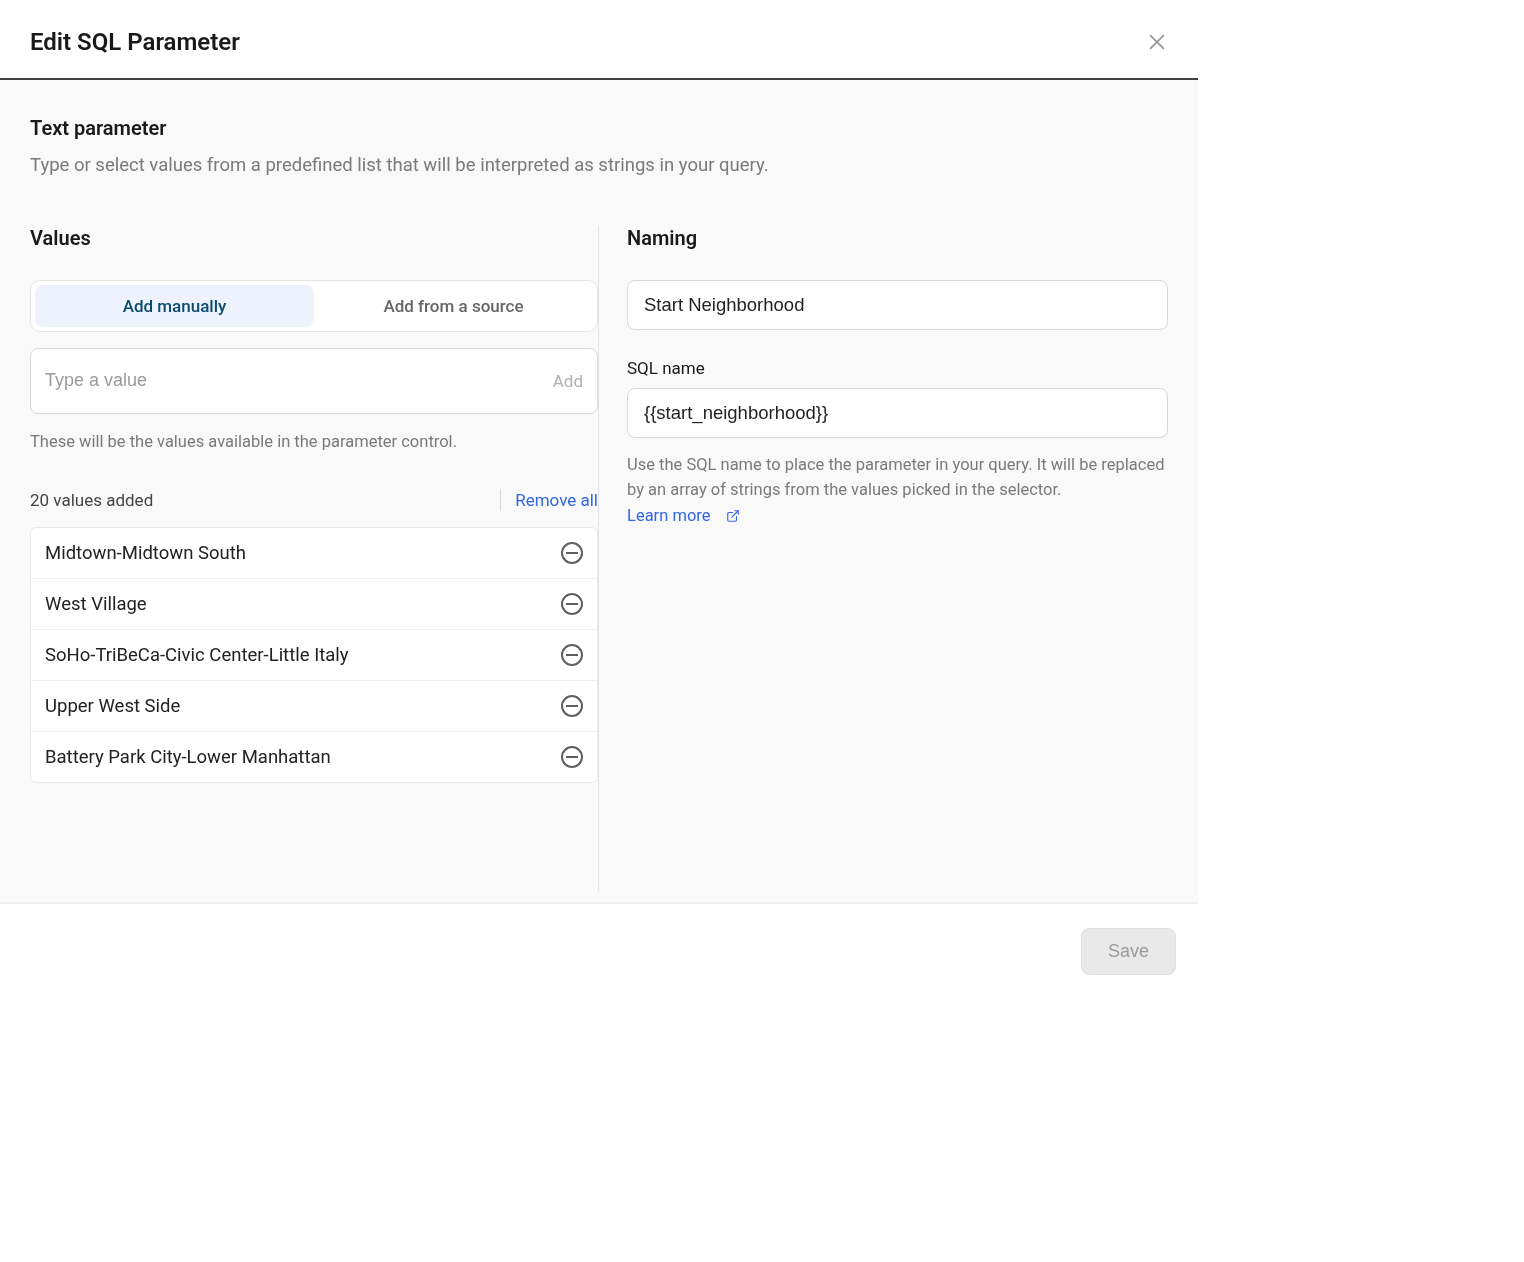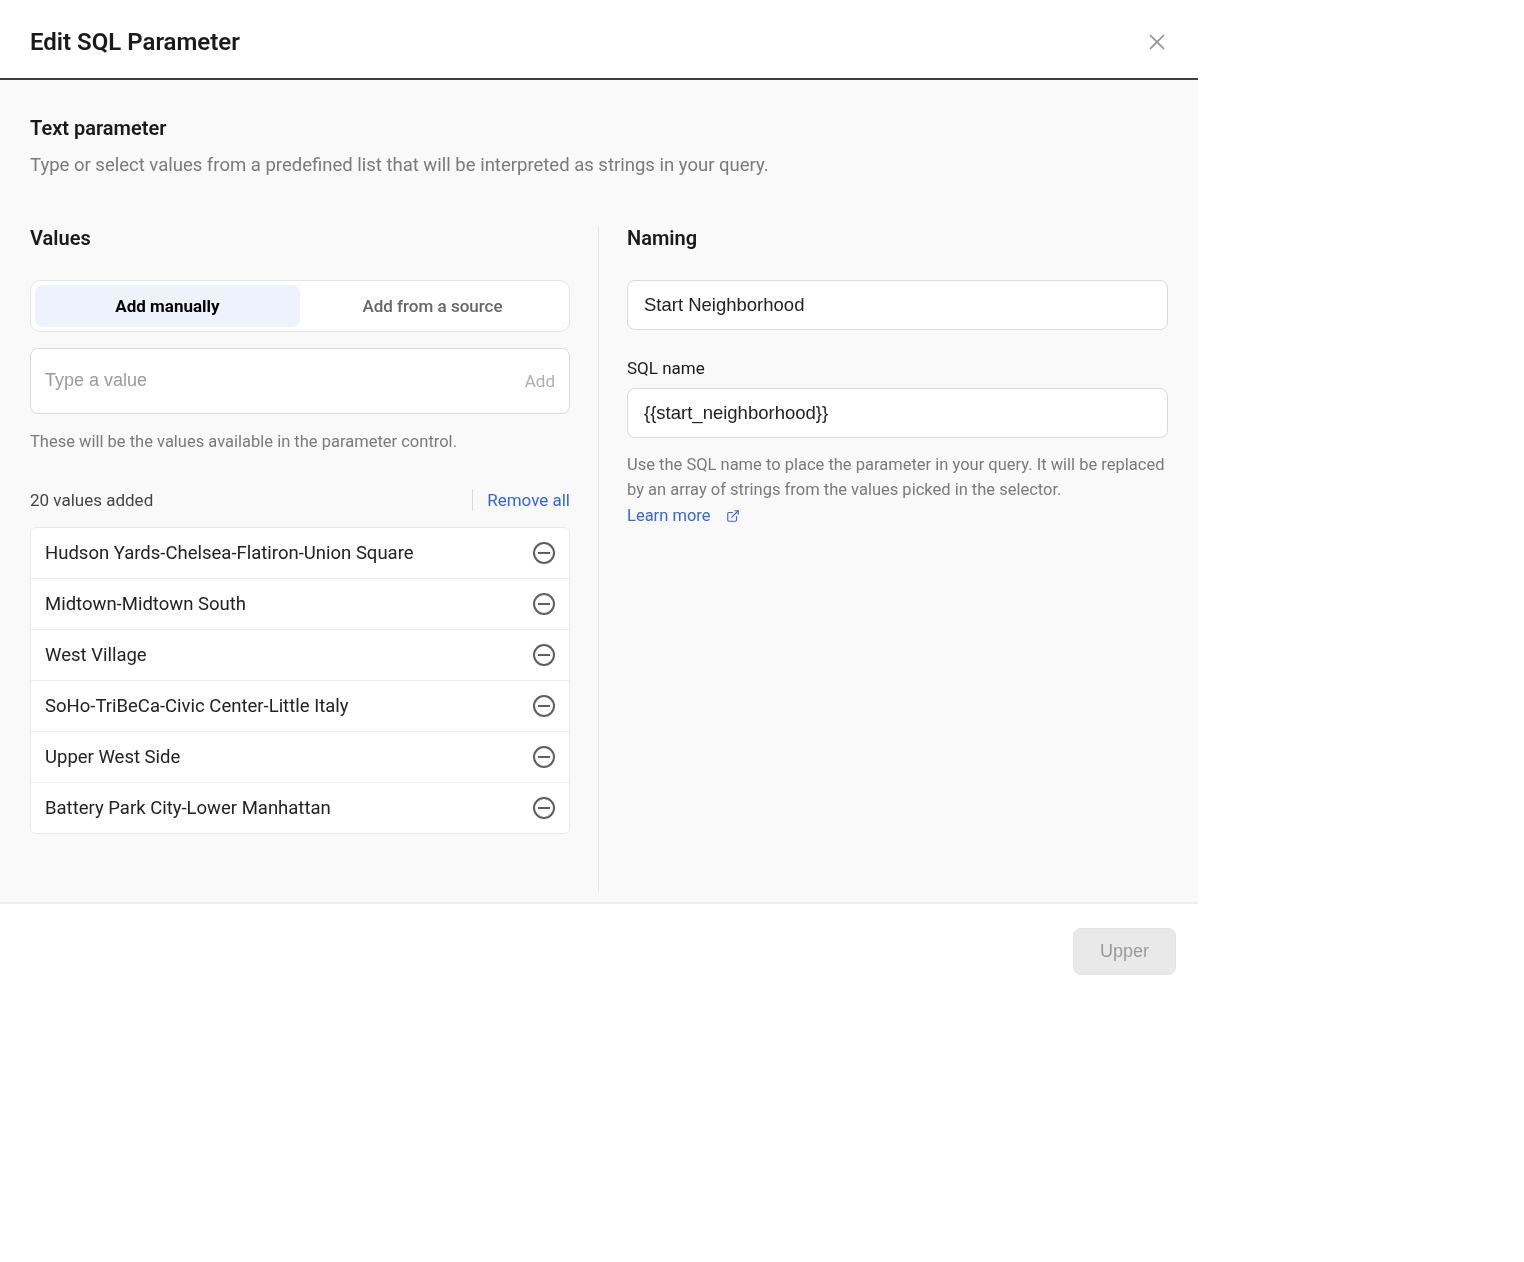--- a/index.html
+++ b/index.html
@@ -61,21 +61,20 @@
       margin-bottom: 46px;
       line-height: 1.5;
     }
     .cols {
       display: flex;
       flex: 1;
       overflow: hidden;
     }
     .col-left {
       flex: 1 1 50%;
-      padding-right: 28px;
       border-right: 1px solid #e4e4e4;
       display: flex;
       flex-direction: column;
       overflow: hidden;
     }
     .col-right {
       flex: 1 1 50%;
       padding-left: 28px;
     }
     .section-title {
@@ -98,22 +97,21 @@
       text-align: center;
       padding: 11px 8px;
       font-size: 17px;
       font-weight: 500;
       border-radius: 8px;
       cursor: pointer;
       color: #666;
     }
     .toggle-btn.active {
       background: #edf2fd;
-      color: #000000;
-      font-weight: bold;
+      color: #0c4a6e;
     }
     
     .value-input-row {
       display: flex;
       align-items: center;
       border: 1px solid #d9d9d9;
       border-radius: 8px;
       background: #fff;
       padding: 0 14px;
       height: 66px;
@@ -302,24 +300,20 @@
 
         <div class="list-hdr">
           <span class="list-count">20 values added</span>
           <span class="list-hdr-spacer"></span>
           <span class="list-hdr-sep"></span>
           <span class="remove-all">Remove all</span>
         </div>
 
         <div class="list-container">
           <div class="list" id="value-list">
-              <div class="list-row">
-                <span>Hudson Yards-Chelsea-Flatiron-Union Square</span>
-                <span class="remove-icon"></span>
-              </div>
               <div class="list-row">
                 <span>Midtown-Midtown South</span>
                 <span class="remove-icon"></span>
               </div>
               <div class="list-row">
                 <span>West Village</span>
                 <span class="remove-icon"></span>
               </div>
               <div class="list-row">
                 <span>SoHo-TriBeCa-Civic Center-Little Italy</span>
@@ -356,15 +350,15 @@
                 <line x1="10" y1="14" x2="21" y2="3"></line>
               </svg>
             </span>
           </div>
         </div>
       </div>
     </div>
   </div>
 
   <div class="ftr">
-    <button class="save-btn">Upper</button>
+    <button class="save-btn">Save</button>
   </div>
 </div>
 
 </body></html>

